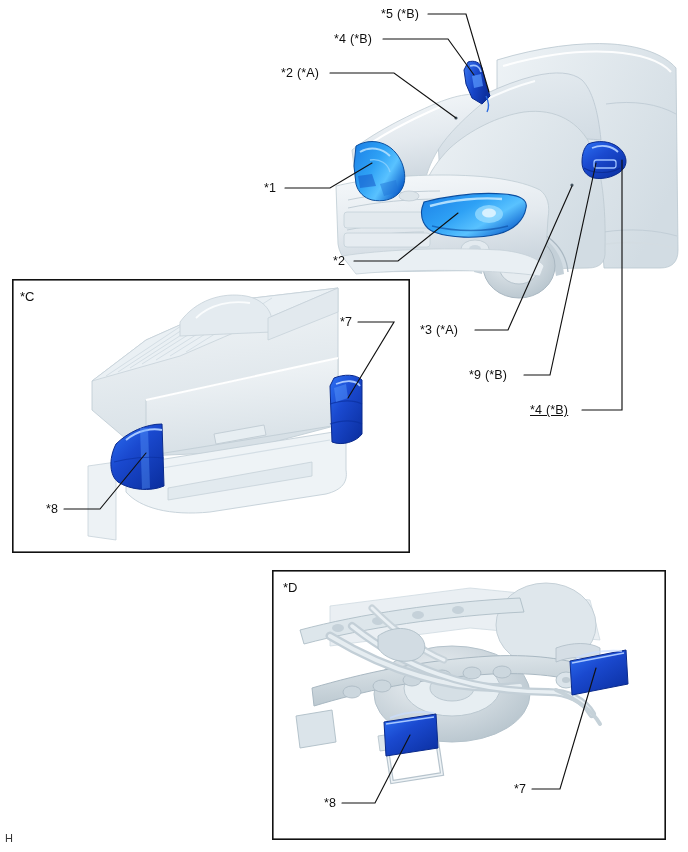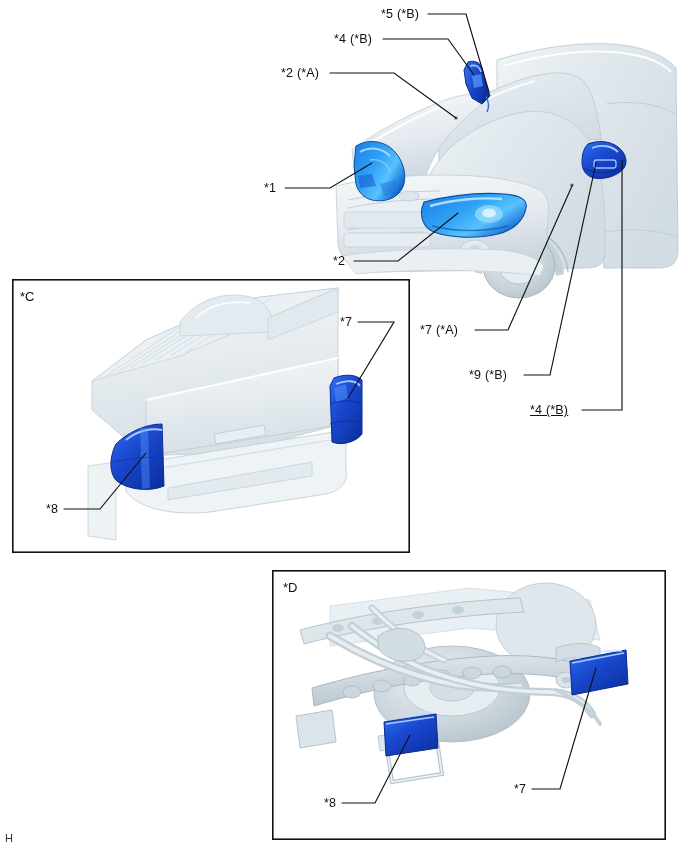--- a/index.html
+++ b/index.html
@@ -314,21 +314,21 @@
 
     <rect x="12.8" y="279.8" width="396.4" height="272.4" fill="none" stroke="#111111" stroke-width="1.6"></rect>
     <rect x="272.8" y="570.8" width="392.4" height="268.4" fill="none" stroke="#111111" stroke-width="1.6"></rect>
   </svg>
 
   <div class="lbl" style="left:381px;top:8px;">*5 (*B)</div>
   <div class="lbl" style="left:334px;top:33px;">*4 (*B)</div>
   <div class="lbl" style="left:281px;top:67px;">*2 (*A)</div>
   <div class="lbl" style="left:264px;top:182px;">*1</div>
   <div class="lbl" style="left:333px;top:255px;">*2</div>
-  <div class="lbl" style="left:420px;top:324px;">*7 (*A)</div>
+  <div class="lbl" style="left:420px;top:324px;">*3 (*A)</div>
   <div class="lbl" style="left:469px;top:369px;">*9 (*B)</div>
   <div class="lbl" style="left:530px;top:404px;text-decoration:underline;">*4 (*B)</div>
 
   <div class="panel-tag" style="left:20px;top:289px;">*C</div>
   <div class="lbl" style="left:340px;top:316px;">*7</div>
   <div class="lbl" style="left:46px;top:503px;">*8</div>
 
   <div class="panel-tag" style="left:283px;top:580px;">*D</div>
   <div class="lbl" style="left:514px;top:783px;">*7</div>
   <div class="lbl" style="left:324px;top:797px;">*8</div>

